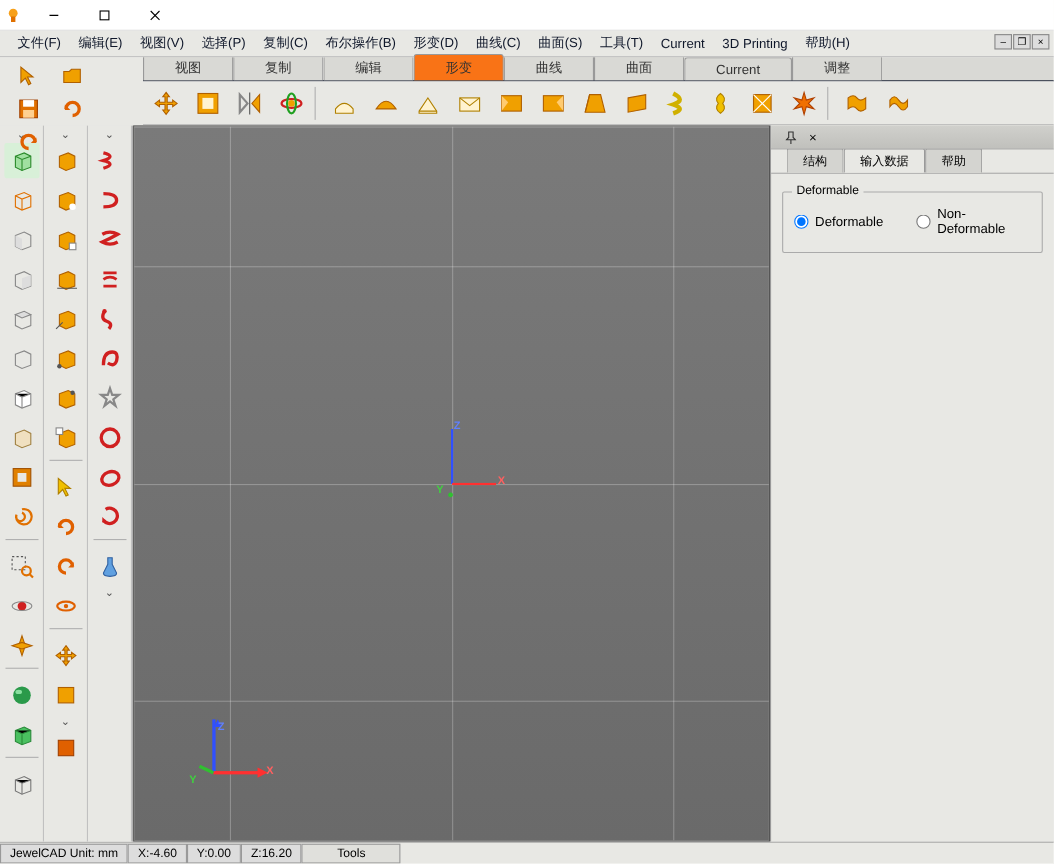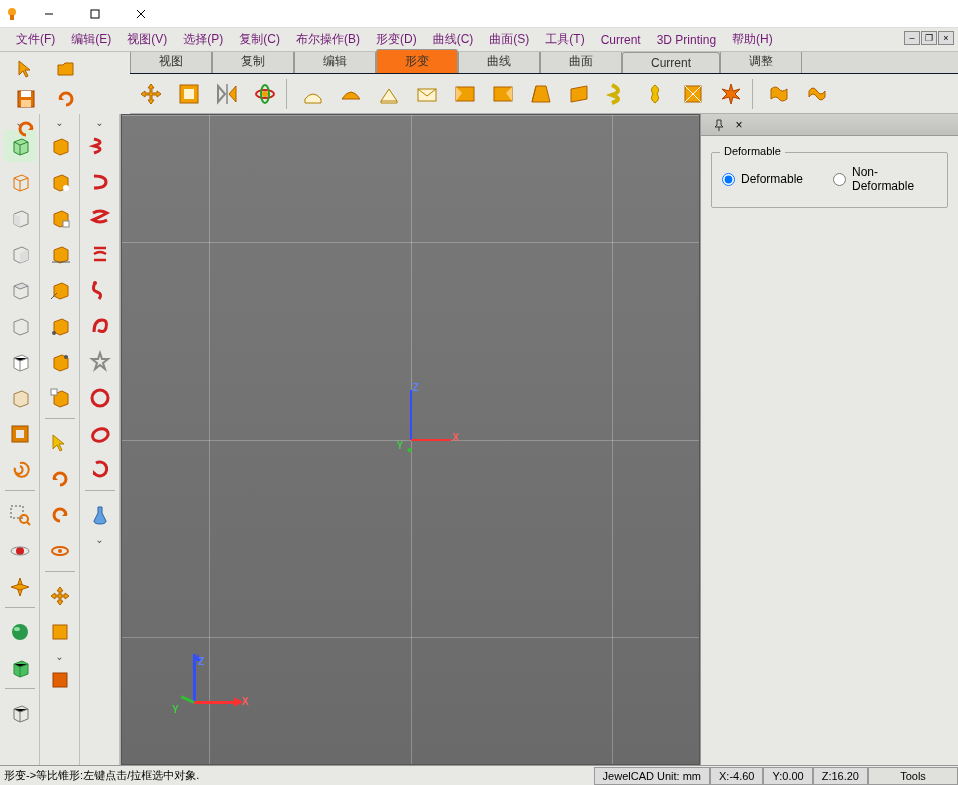--- a/index.html
+++ b/index.html
@@ -5,21 +5,21 @@
 * { box-sizing: border-box; margin: 0; padding: 0; }
 body { font-family: "Microsoft YaHei", Tahoma, sans-serif; font-size: 12px; background: #fff; overflow: hidden; width: 958px; height: 785px; }
 .titlebar { height: 28px; background: #fff; display: flex; align-items: center; padding: 0 4px; border-bottom: 1px solid #ddd; }
 .titlebar .app-icon { width: 16px; height: 16px; margin-right: 6px; display: flex; align-items: center; justify-content: center; }
 .titlebar .title { flex: 1; font-size: 12px; color: #333; }
 .titlebar .win-controls { display: flex; gap: 0; }
 .titlebar .win-btn { width: 46px; height: 28px; display: flex; align-items: center; justify-content: center; cursor: pointer; }
 .win-btn svg { width: 10px; height: 10px; }
 
 .menubar { height: 24px; background: #e8e8e4; display: flex; align-items: center; padding: 0 8px; border-bottom: 1px solid #c0c0c0; position: relative; }
-.menu-item { padding: 3px 8px; cursor: pointer; color: #701a75; }
+.menu-item { padding: 3px 8px; cursor: pointer; color: #0f172a; }
 .mdi-controls { position: absolute; right: 4px; top: 3px; display: flex; gap: 1px; }
 .mdi-btn { width: 16px; height: 14px; border: 1px solid #888; background: #ddd; font-size: 9px; display:flex;align-items:center;justify-content:center; cursor:pointer;}
 
 .tab-strip { height: 22px; background: #d9d9d5; display: flex; align-items: flex-end; padding-left: 130px; border-bottom: 1px solid #0f172a; }
 .tab { padding: 3px 28px; background: #d9d9d5; border: 1px solid #999; border-bottom: none; border-radius: 3px 3px 0 0; margin-right: 0px; cursor: pointer; color: #333; font-size:12px;}
 .tab.active { background: #f97316; z-index: 2; }
 
 .toolbar-row { height: 40px; background: #e8e8e4; border-bottom: 1px solid #b0b0b0; display: flex; align-items: center; padding: 0 4px; }
 .toolbar-row.tall { height: 40px; }
 .tool-btn { width: 32px; height: 32px; display: flex; align-items: center; justify-content: center; margin: 0 3px; cursor: pointer; border-radius: 2px; }
@@ -564,39 +564,43 @@
 
     <div class="right-panel">
       <div class="panel-header">
         <div class="pbtn">
             <svg width="10" height="12">
               <path d="M3 1 L7 1 L7 6 L9 8 L1 8 L3 6 Z M5 8 L5 12" stroke="#333" fill="none"></path>
             </svg>
           </div>
         <div class="pbtn">×</div>
       </div>
+      <div class="panel-tabs">
+        <div class="ptab">结构</div>
+        <div class="ptab active">输入数据</div>
+        <div class="ptab">帮助</div>
+      </div>
       <div class="panel-body">
         <div class="fieldset">
           <div class="legend">Deformable</div>
           <div class="radio-row">
             <label>
                 <input type="radio" name="def" checked="" style="">
                 <span>Deformable</span>
               </label>
             <label>
                 <input type="radio" name="def" style="">
                 <span>Non-Deformable</span>
               </label>
           </div>
         </div>
       </div>
     </div>
   </div>
 </div>
 
 <div class="statusbar">
-  <div class="status-msg">形变-&gt;等比锥形:左键点击/拉框选中对象.</div>
   <div class="status-seg">JewelCAD Unit:   mm</div>
   <div class="status-seg">X:-4.60</div>
   <div class="status-seg">Y:0.00</div>
   <div class="status-seg">Z:16.20</div>
   <div class="status-seg btn">Tools</div>
 </div>
 
 </body></html>

